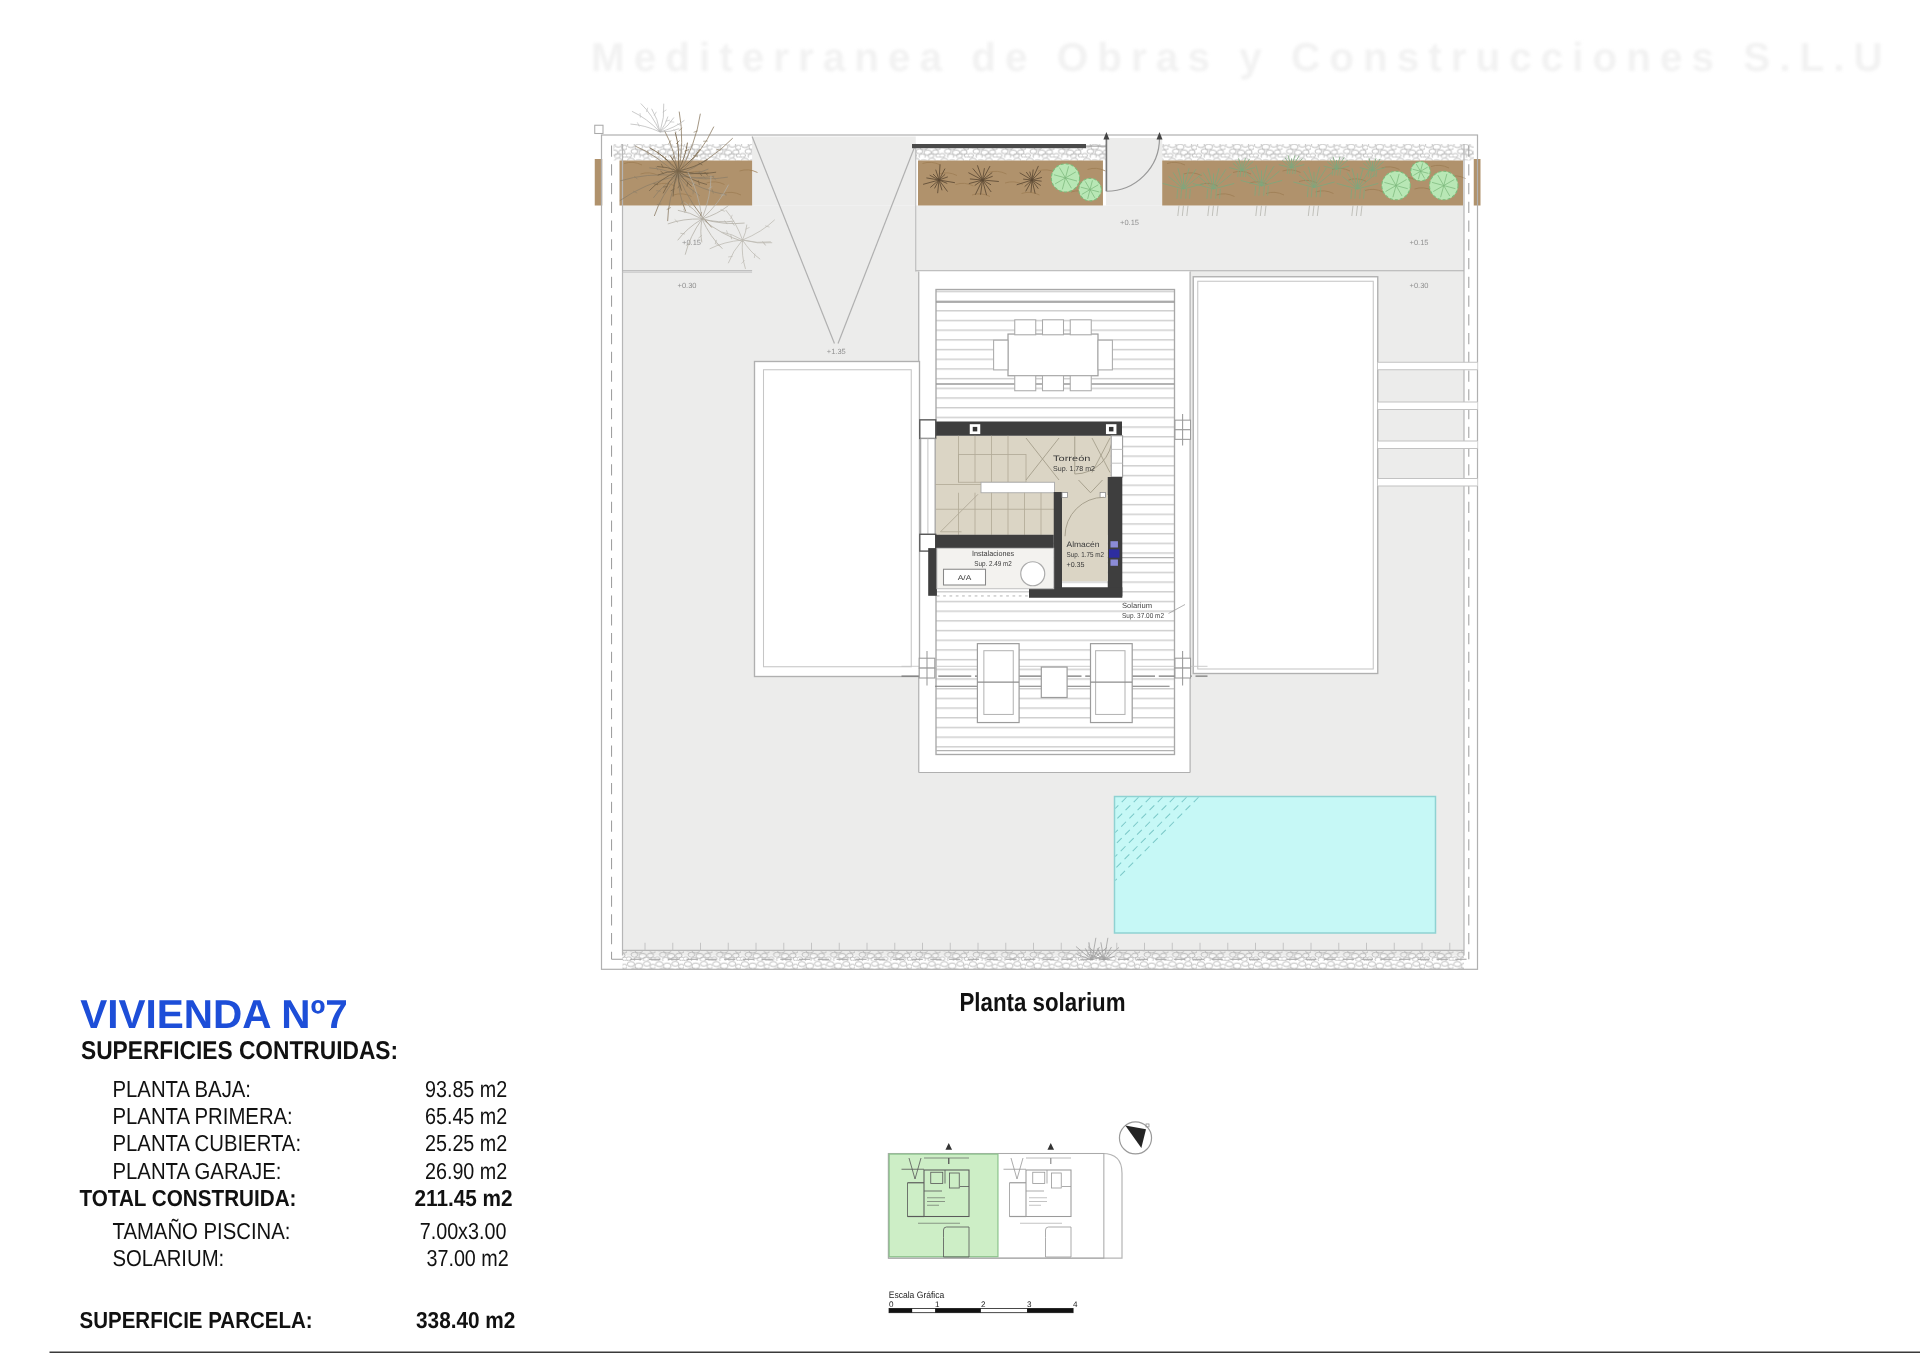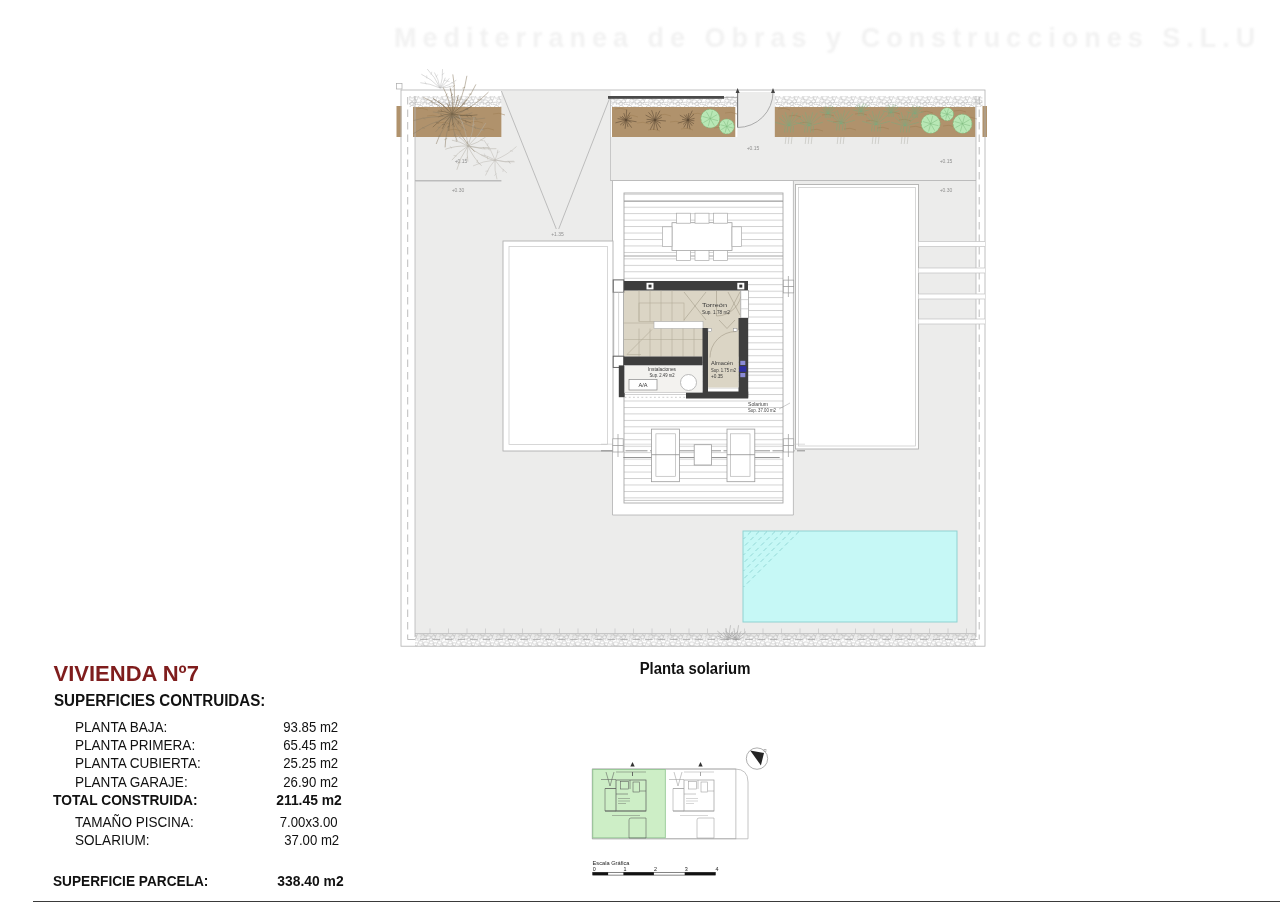--- a/index.html
+++ b/index.html
@@ -913,21 +913,21 @@
 <g>
         <rect x="592.7" y="872.3" width="122.7" height="2.8" fill="#fff" stroke="#333" stroke-width="0.6"></rect>
         <rect x="592.7" y="872.3" width="15.4" height="2.8" fill="#111"></rect>
         <rect x="623.4" y="872.3" width="30.5" height="2.8" fill="#111"></rect>
         <rect x="684.7" y="872.3" width="30.7" height="2.8" fill="#111"></rect>
       </g>
 </svg>
 
 <div class="abs" style="left:560px;top:659.6px;width:270px;text-align:center;font-size:17.4px;font-weight:bold;color:#111;line-height:1;transform:scaleX(0.855);">Planta solarium</div>
 
-<div class="abs" style="left:53.5px;top:663.2px;font-size:22px;font-weight:bold;color:#7f1d1d;line-height:1;white-space:nowrap;transform:scaleX(1.0);transform-origin:0 0;">VIVIENDA Nº7</div>
+<div class="abs" style="left:53.5px;top:663.2px;font-size:27px;font-weight:bold;color:#1d4ed8;line-height:1;white-space:nowrap;transform:scaleX(1.0);transform-origin:0 0;">VIVIENDA Nº7</div>
 
 <div class="abs" style="left:53.5px;top:691.9px;font-size:17.2px;font-weight:bold;color:#111;line-height:1;white-space:nowrap;transform:scaleX(0.882);transform-origin:0 0;">SUPERFICIES CONTRUIDAS:</div>
 
 <div class="abs" style="left:75px;top:718.6px;font-size:15.4px;font-weight:normal;color:#111;line-height:1;white-space:nowrap;transform:scaleX(0.88);transform-origin:0 0;">PLANTA BAJA:</div>
 <div class="abs" style="right:942px;top:718.6px;font-size:15.4px;font-weight:normal;color:#111;line-height:1;white-space:nowrap;transform:scaleX(0.855);transform-origin:100% 0;">93.85 m2</div>
 
 <div class="abs" style="left:75px;top:736.9px;font-size:15.4px;font-weight:normal;color:#111;line-height:1;white-space:nowrap;transform:scaleX(0.88);transform-origin:0 0;">PLANTA PRIMERA:</div>
 <div class="abs" style="right:942px;top:736.9px;font-size:15.4px;font-weight:normal;color:#111;line-height:1;white-space:nowrap;transform:scaleX(0.855);transform-origin:100% 0;">65.45 m2</div>
 
 <div class="abs" style="left:75px;top:755.2px;font-size:15.4px;font-weight:normal;color:#111;line-height:1;white-space:nowrap;transform:scaleX(0.88);transform-origin:0 0;">PLANTA CUBIERTA:</div>

